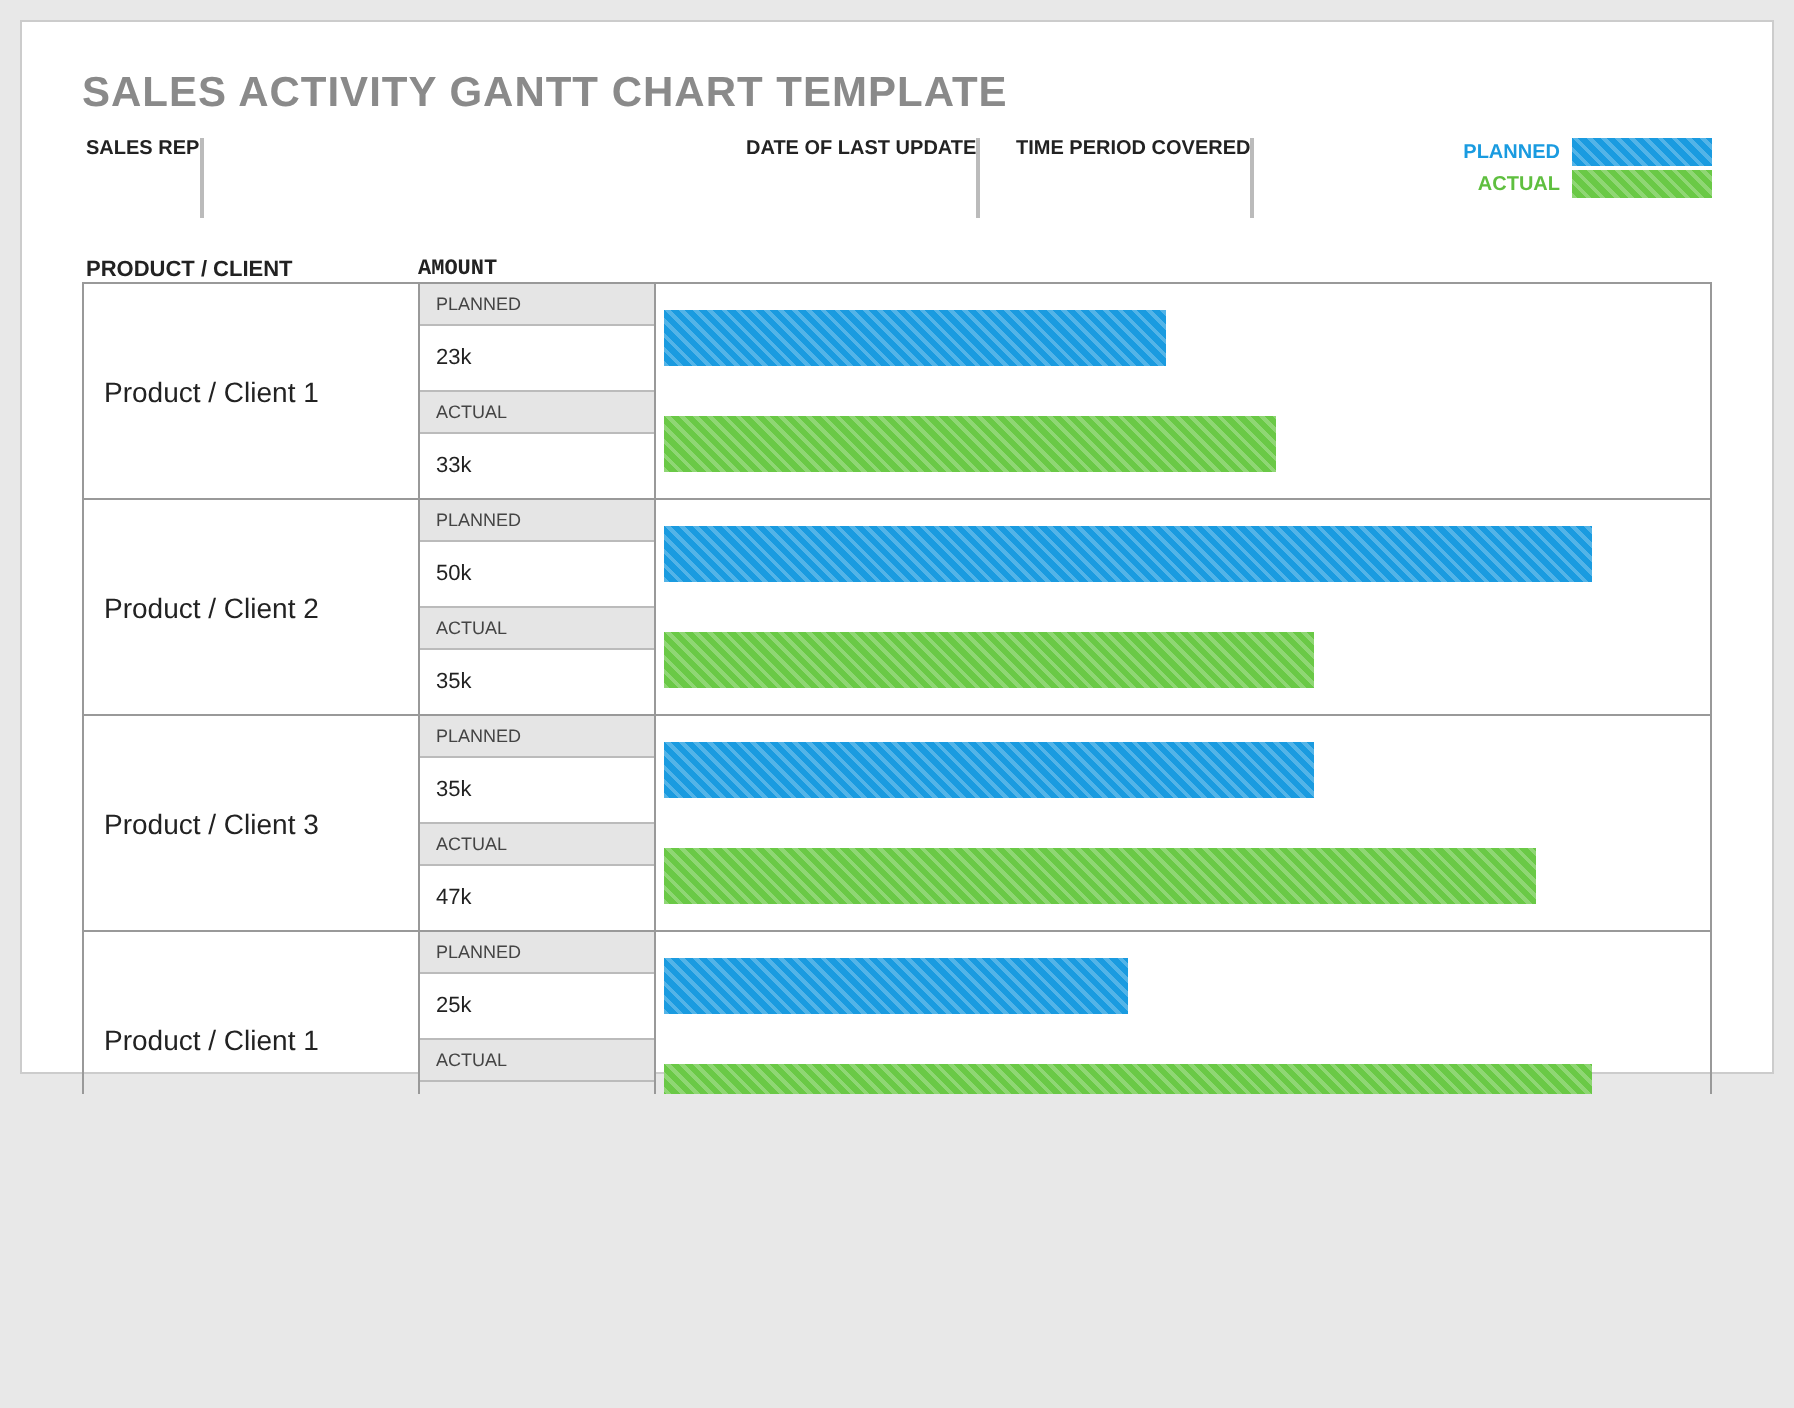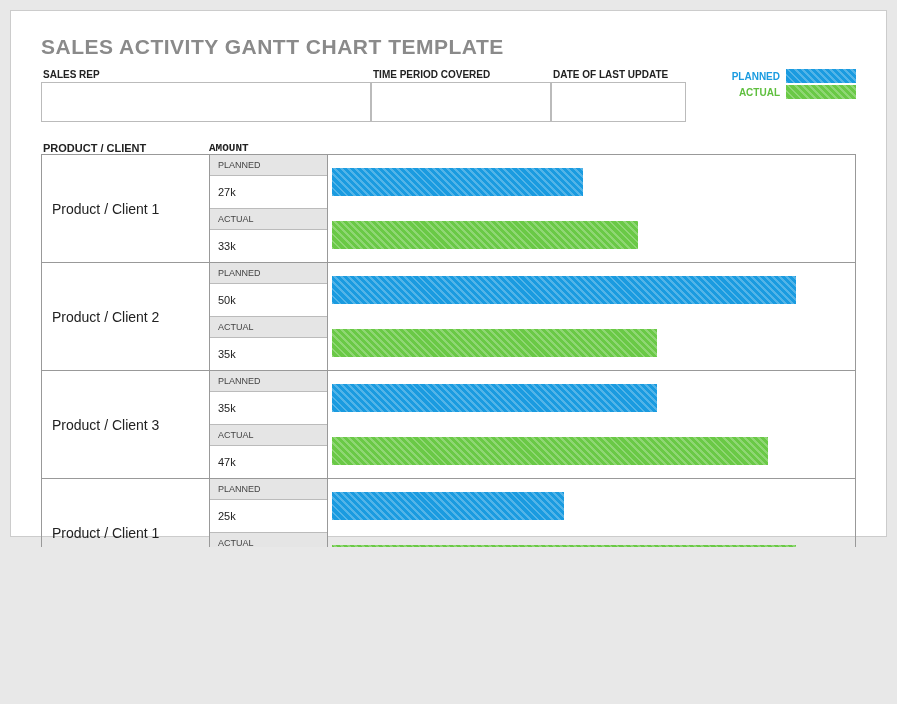--- a/index.html
+++ b/index.html
@@ -24,21 +24,21 @@
   color: #8a8a8a;
   letter-spacing: 0.5px;
   margin-bottom: 10px;
 }
 .header-row {
   display: flex;
   align-items: flex-start;
 }
 .field-block {
   display: flex;
-  flex-direction: column;
+  flex-direction: row;
 }
 .field-label {
   font-size: 10px;
   font-weight: bold;
   color: #222;
   margin-bottom: 2px;
   padding-left: 2px;
 }
 .field-box {
   border: 1px solid #bbb;
@@ -156,26 +156,26 @@
 
 <div class="page">
 
   <div class="title">SALES ACTIVITY GANTT CHART TEMPLATE</div>
 
   <div class="header-row">
     <div class="field-block" style="width:330px">
       <div class="field-label">SALES REP</div>
       <div class="field-box"></div>
     </div>
+    <div class="field-block" style="width:135px">
+      <div class="field-label">DATE OF LAST UPDATE</div>
+      <div class="field-box"></div>
+    </div>
     <div class="field-block" style="width:180px">
       <div class="field-label">TIME PERIOD COVERED</div>
-      <div class="field-box"></div>
-    </div>
-    <div class="field-block" style="width:135px">
-      <div class="field-label">DATE OF LAST UPDATE</div>
       <div class="field-box"></div>
     </div>
     <div class="legend">
       <div class="legend-row">
         <span class="legend-label legend-planned">PLANNED</span>
         <div class="legend-swatch hatched-blue"></div>
       </div>
       <div class="legend-row">
         <span class="legend-label legend-actual">ACTUAL</span>
         <div class="legend-swatch hatched-green"></div>
@@ -186,21 +186,21 @@
   <div class="table-header">
     <div class="col-product">PRODUCT / CLIENT</div>
     <div class="col-amount">AMOUNT</div>
   </div>
 
   <div class="gantt-table" id="gantt-table">
       <div class="row">
         <div class="product-cell">Product / Client 1</div>
         <div class="amount-col">
           <div class="subhead">PLANNED</div>
-          <div class="value">27k</div>
+          <div class="value">23k</div>
           <div class="subhead">ACTUAL</div>
           <div class="value last">33k</div>
         </div>
         <div class="bar-col">
           <div class="bar-slot">
             <div class="bar hatched-blue" style="width:251px"></div>
           </div>
           <div class="bar-slot">
             <div class="bar hatched-green" style="width:306px"></div>
           </div>

